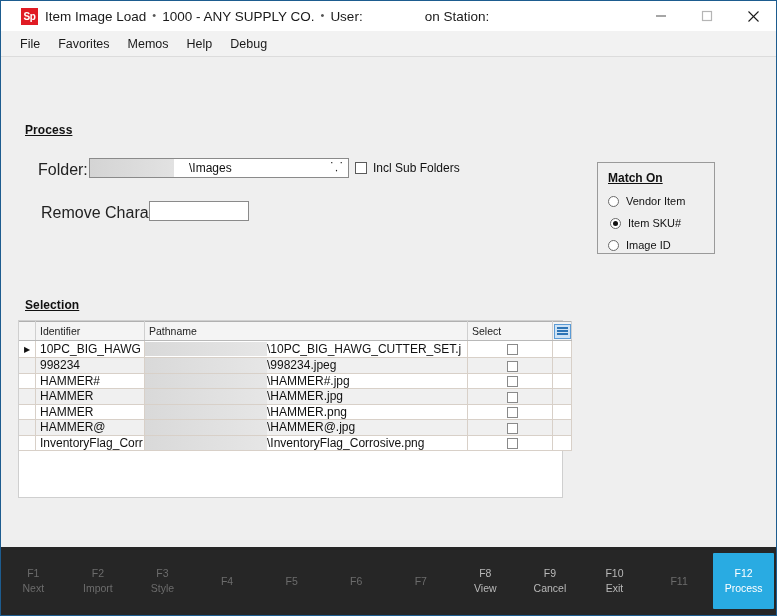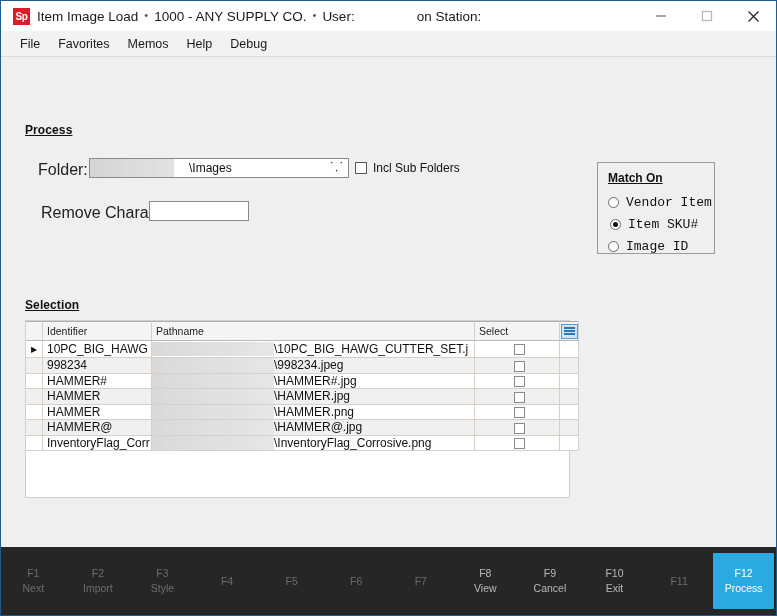--- a/index.html
+++ b/index.html
@@ -36,21 +36,21 @@
   .app-icon {
     width: 17px;
     height: 17px;
     background: #e01b24;
     color: #ffffff;
     font-size: 10px;
     font-weight: bold;
     display: flex;
     align-items: center;
     justify-content: center;
-    margin-left: 12px;
+    margin-left: 20px;
     margin-right: 7px;
     letter-spacing: -0.4px;
     font-family: "Liberation Sans", sans-serif;
   }
   .title-text {
     font-size: 13.5px;
     color: #1a1a1a;
     white-space: nowrap;
   }
   .title-sep {
@@ -177,23 +177,22 @@
     position: absolute;
     font-size: 12px;
     font-weight: bold;
     text-decoration: underline;
     color: #111;
   }
   .radio-row {
     position: absolute;
     display: flex;
     align-items: center;
-    font-size: 13px;
+    font-size: 11px;
     color: #111;
-    font-family: Liberation Mono, monospace;
   }
   .radio-o {
     width: 11px;
     height: 11px;
     box-sizing: border-box;
     border: 1px solid #6a6a6a;
     border-radius: 50%;
     background: #ffffff;
     margin-right: 7px;
     position: relative;
@@ -405,21 +404,21 @@
       </div>
 
       <div class="radio-row" style="left:10px; top:76px;">
         <span class="radio-o"></span>
         <span>Image ID</span>
       </div>
     </div>
 
     <div class="section-title" style="left:24px; top:241px;">Selection</div>
 
-    <div class="grid-panel" style="left:24px; top:263px; width:545px; height:178px;">
+    <div class="grid-panel" style="left:17px; top:263px; width:545px; height:178px;">
       <table class="grid-table">
         <thead>
           <tr>
             <th class="col-marker"></th>
             <th class="col-id">Identifier</th>
             <th class="col-path">Pathname</th>
             <th class="col-select">Select</th>
             <th class="col-menu">
               <div class="grid-menu-btn">
                 <span></span>

